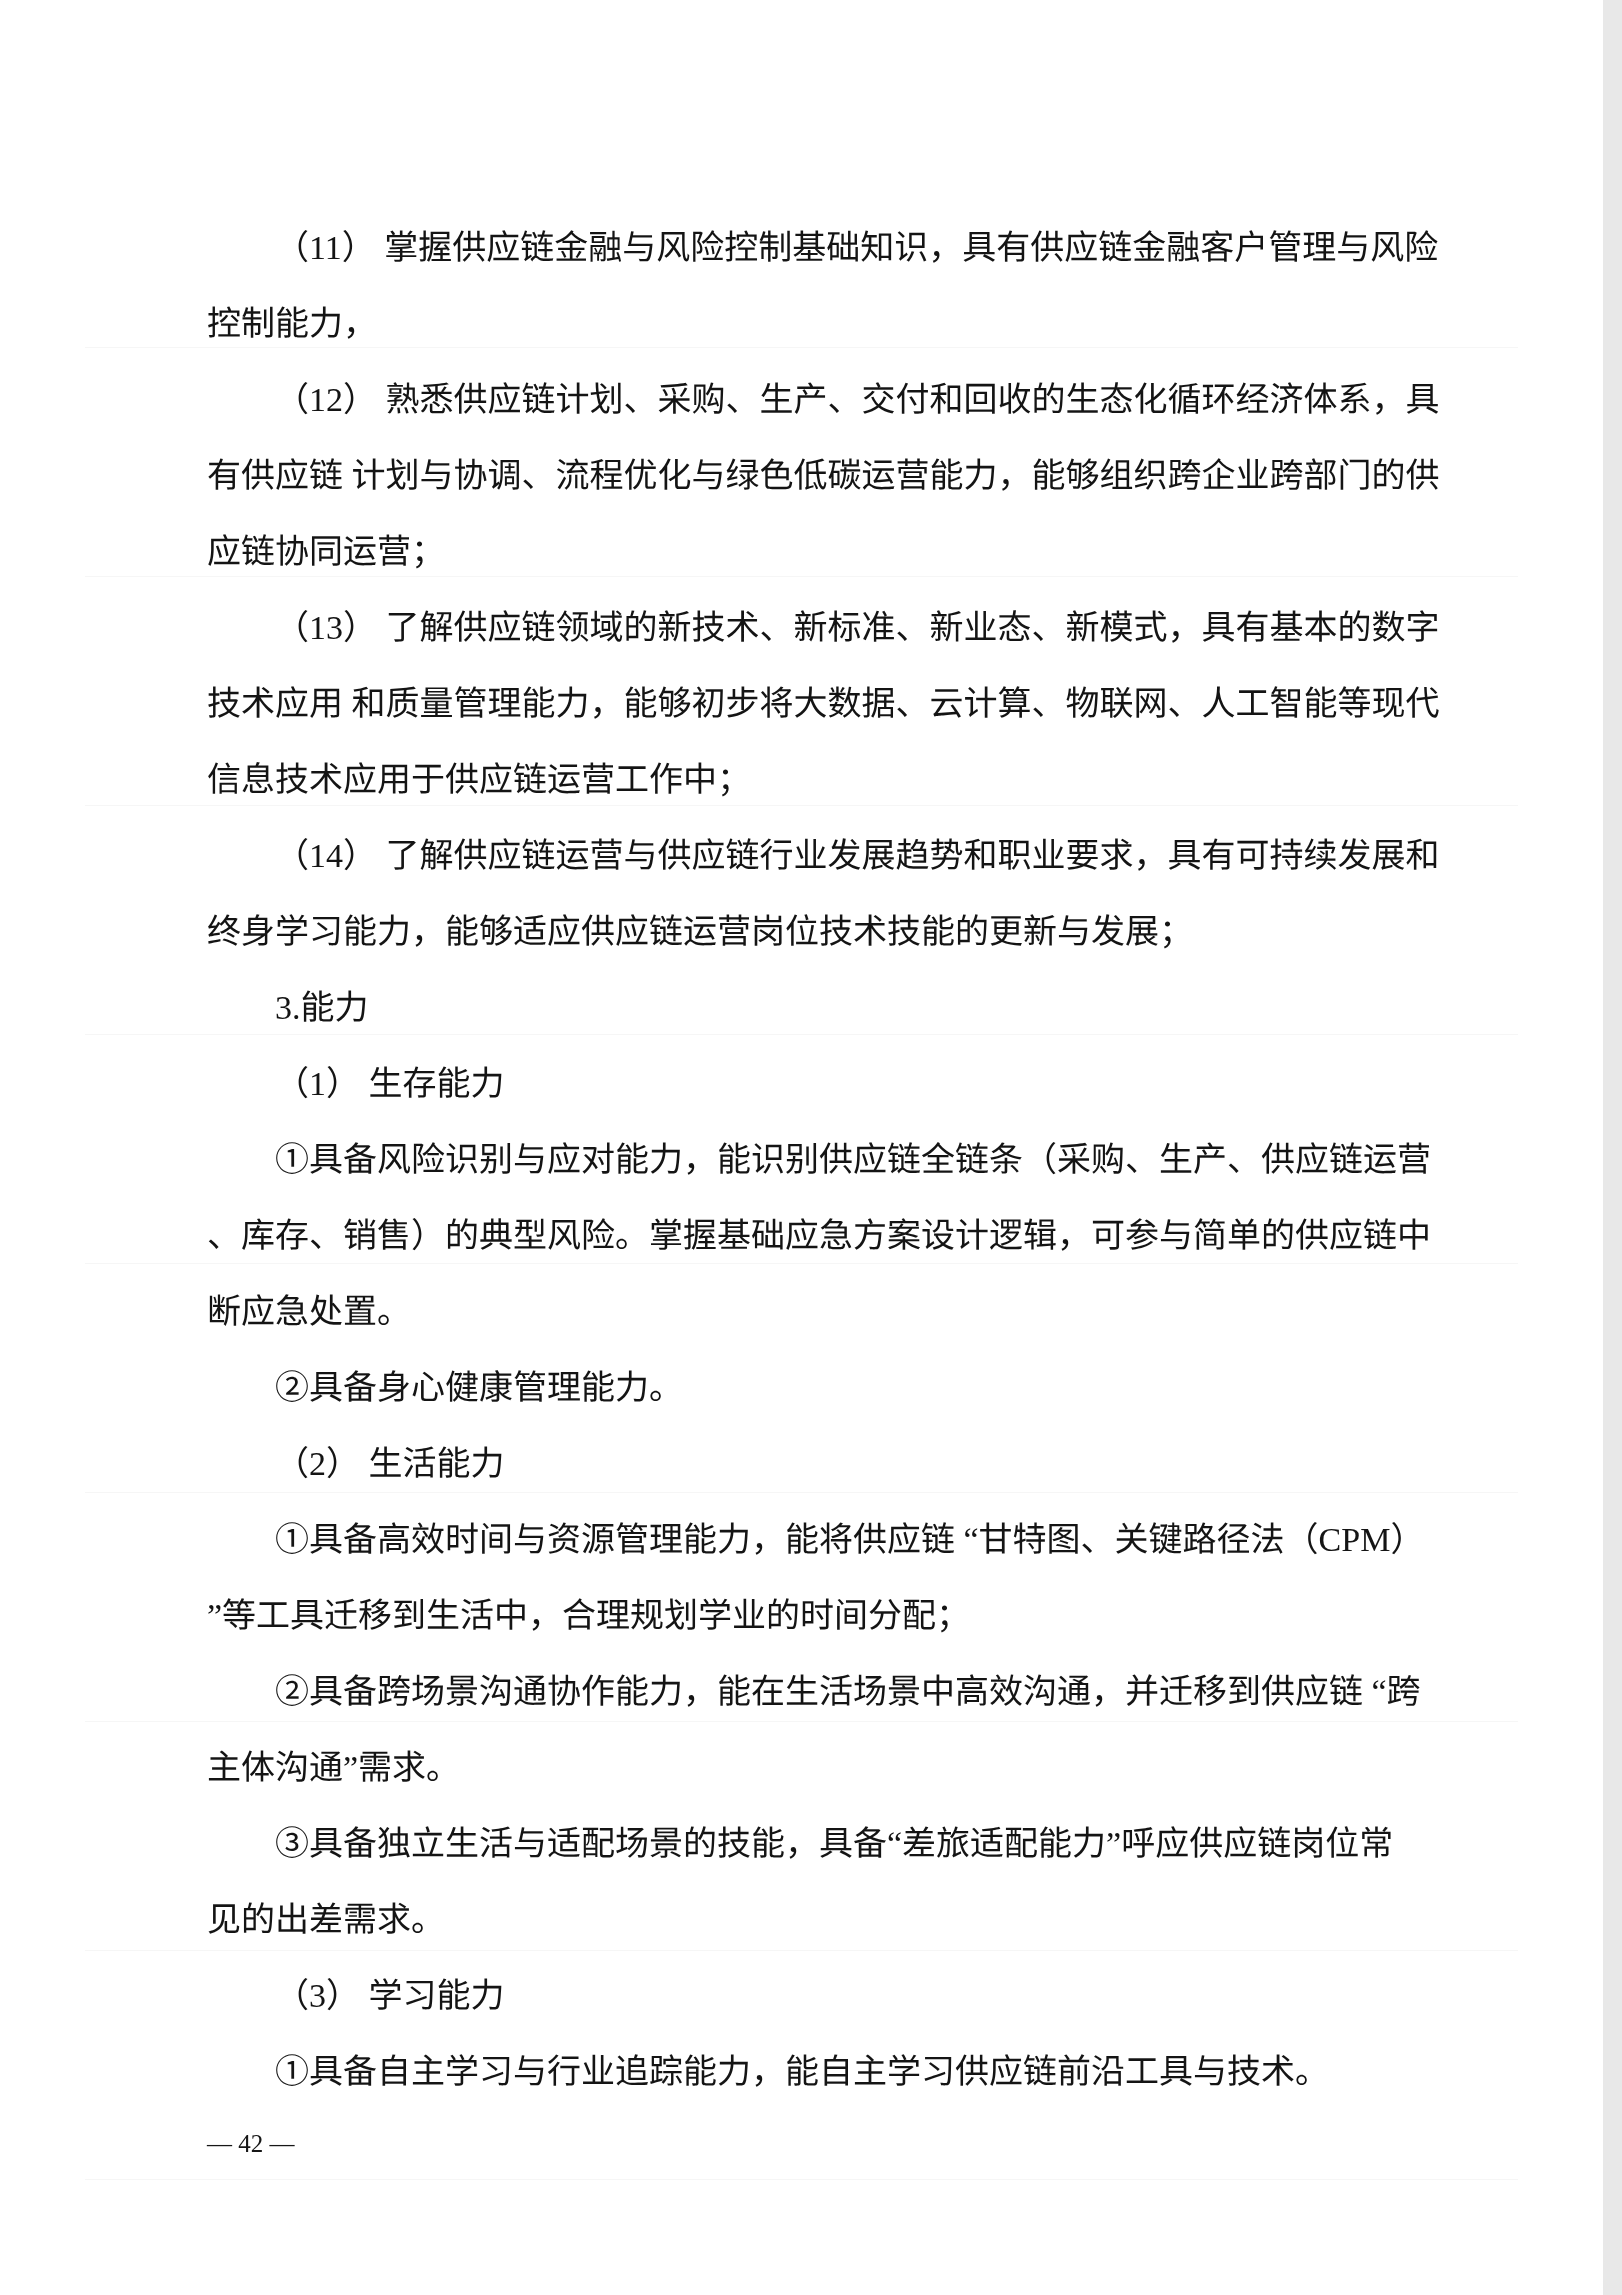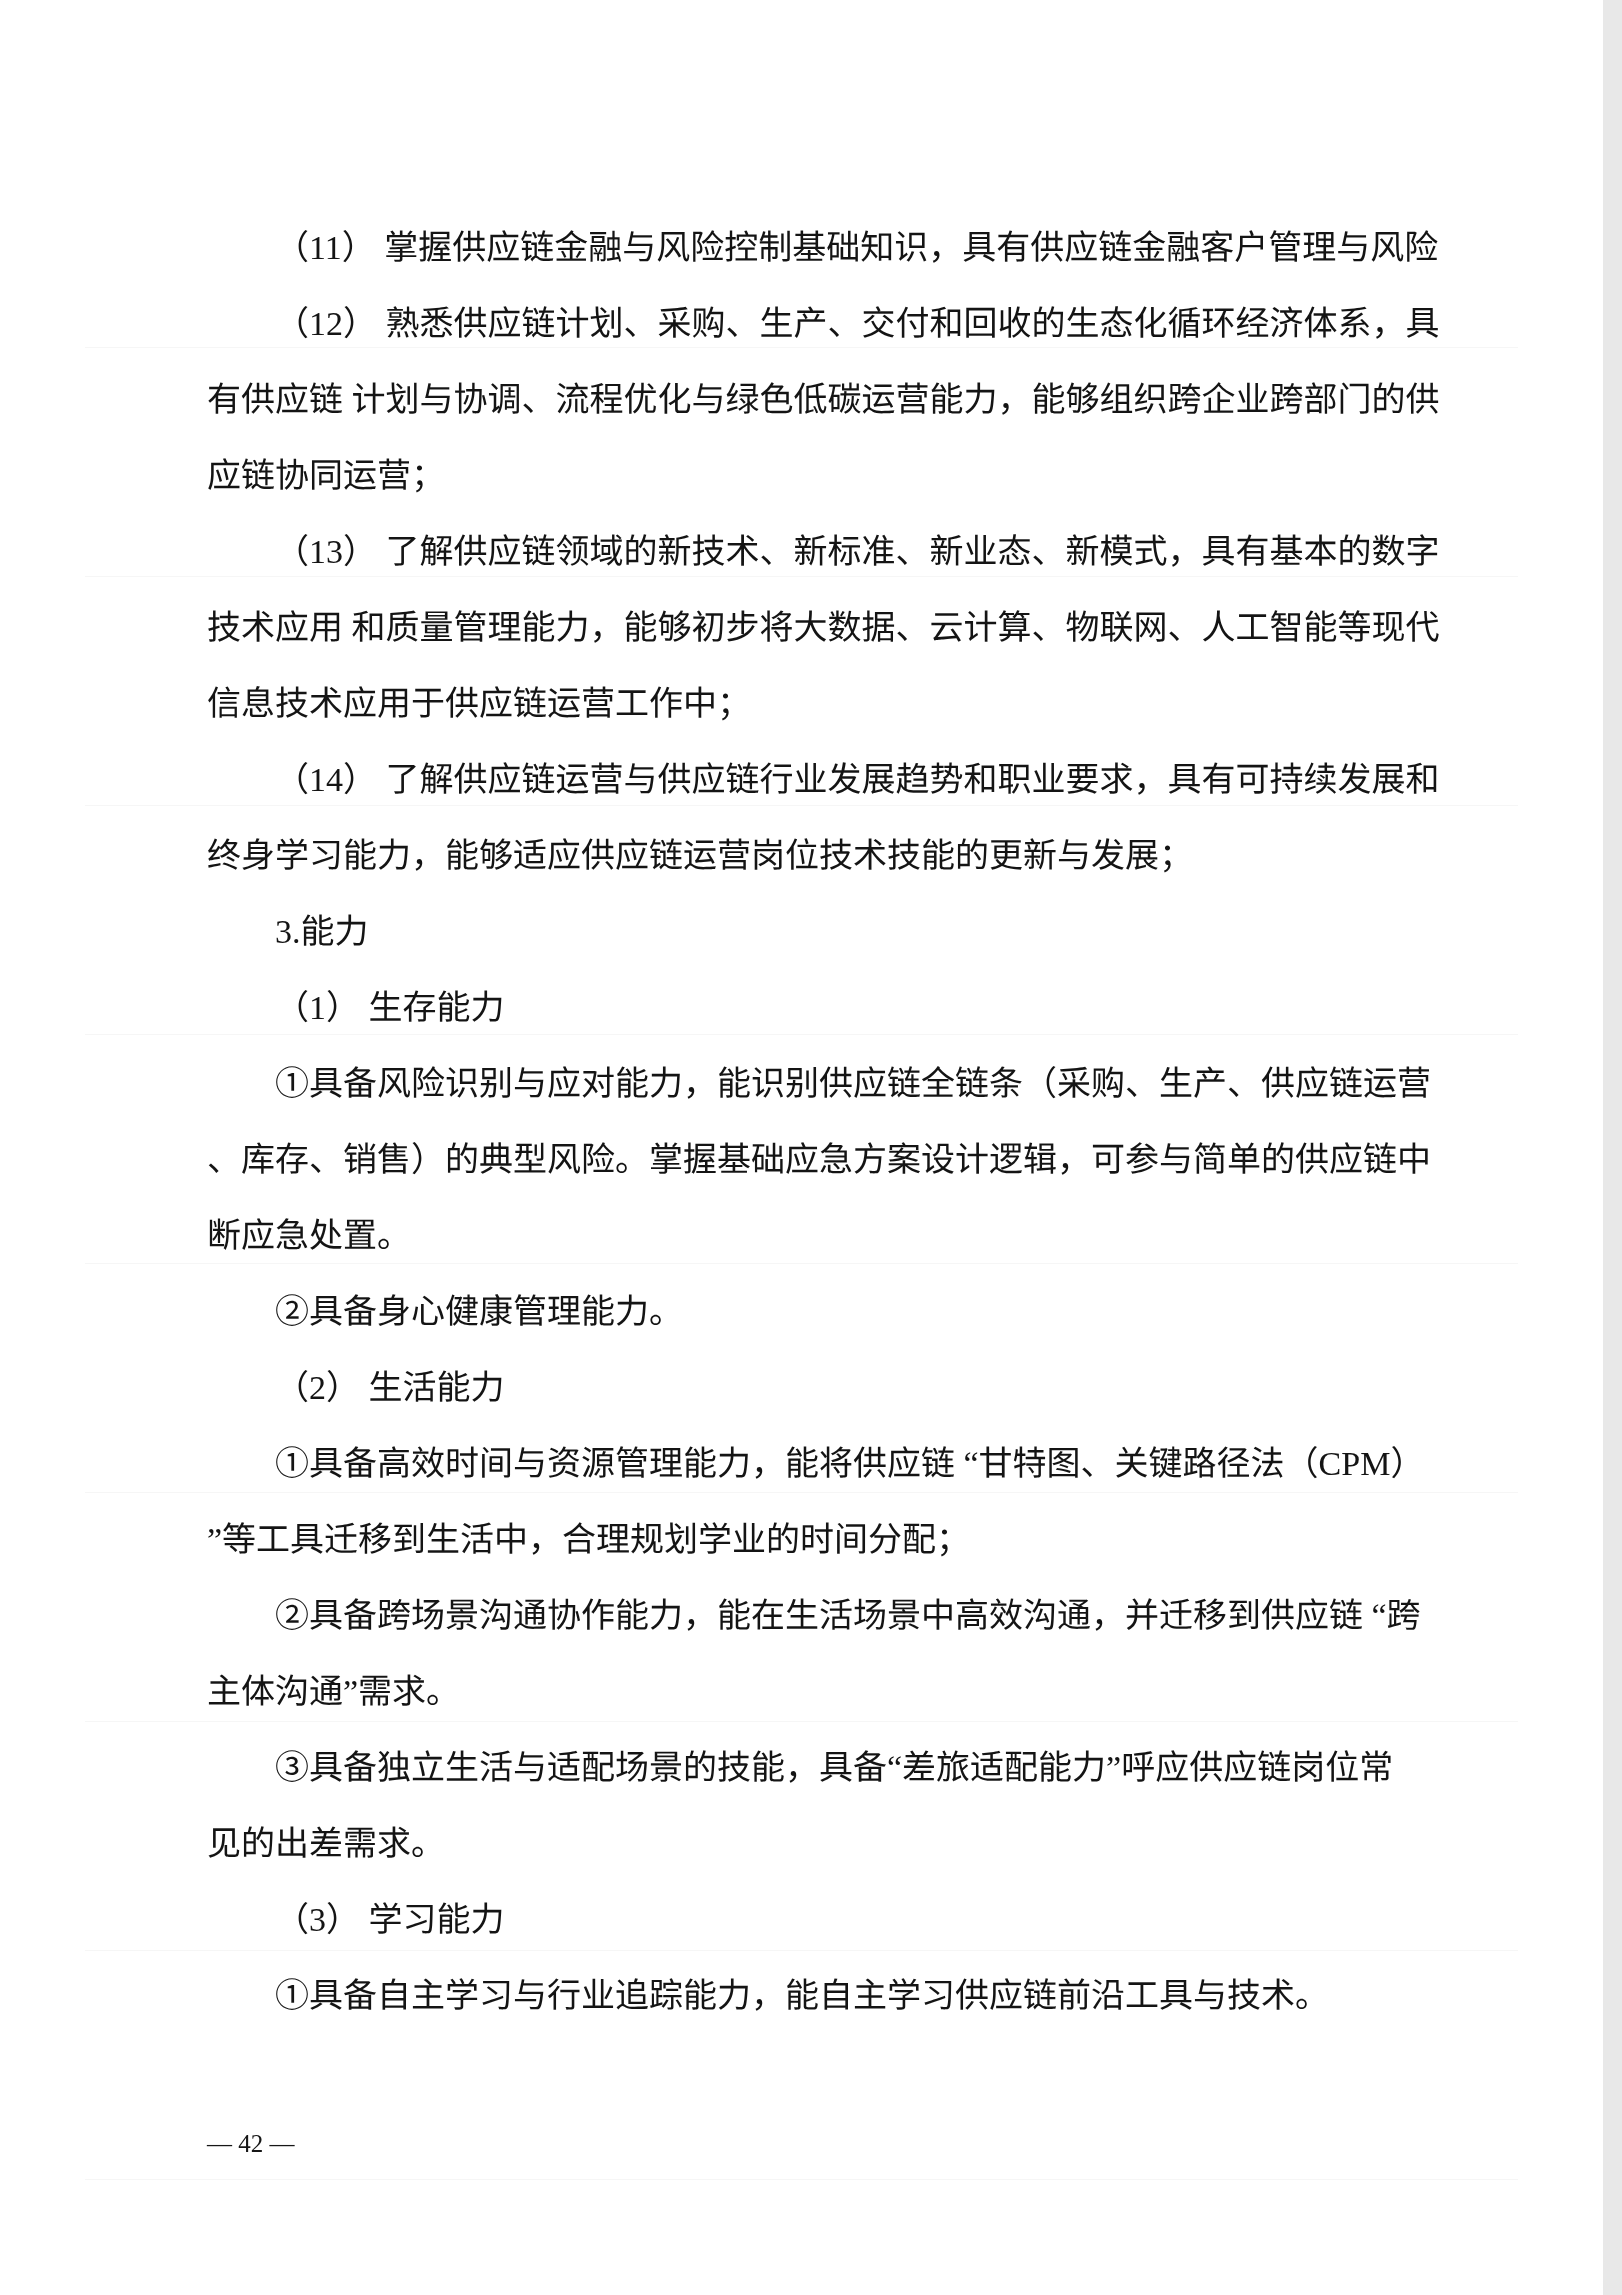--- a/index.html
+++ b/index.html
@@ -61,20 +61,21 @@
     );
   }
 </style>
 </head>
 <body>
 
 <div class="page">
 
   <div class="text-block">
     <div class="line indent">（11） 掌握供应链金融与风险控制基础知识，具有供应链金融客户管理与风险</div>
+    <div class="line">控制能力，</div>
     <div class="line indent">（12） 熟悉供应链计划、采购、生产、交付和回收的生态化循环经济体系，具</div>
     <div class="line">有供应链 计划与协调、流程优化与绿色低碳运营能力，能够组织跨企业跨部门的供</div>
     <div class="line">应链协同运营；</div>
     <div class="line indent">（13） 了解供应链领域的新技术、新标准、新业态、新模式，具有基本的数字</div>
     <div class="line">技术应用 和质量管理能力，能够初步将大数据、云计算、物联网、人工智能等现代</div>
     <div class="line">信息技术应用于供应链运营工作中；</div>
     <div class="line indent">（14） 了解供应链运营与供应链行业发展趋势和职业要求，具有可持续发展和</div>
     <div class="line">终身学习能力，能够适应供应链运营岗位技术技能的更新与发展；</div>
     <div class="line indent">3.能力</div>
     <div class="line indent">（1） 生存能力</div>

